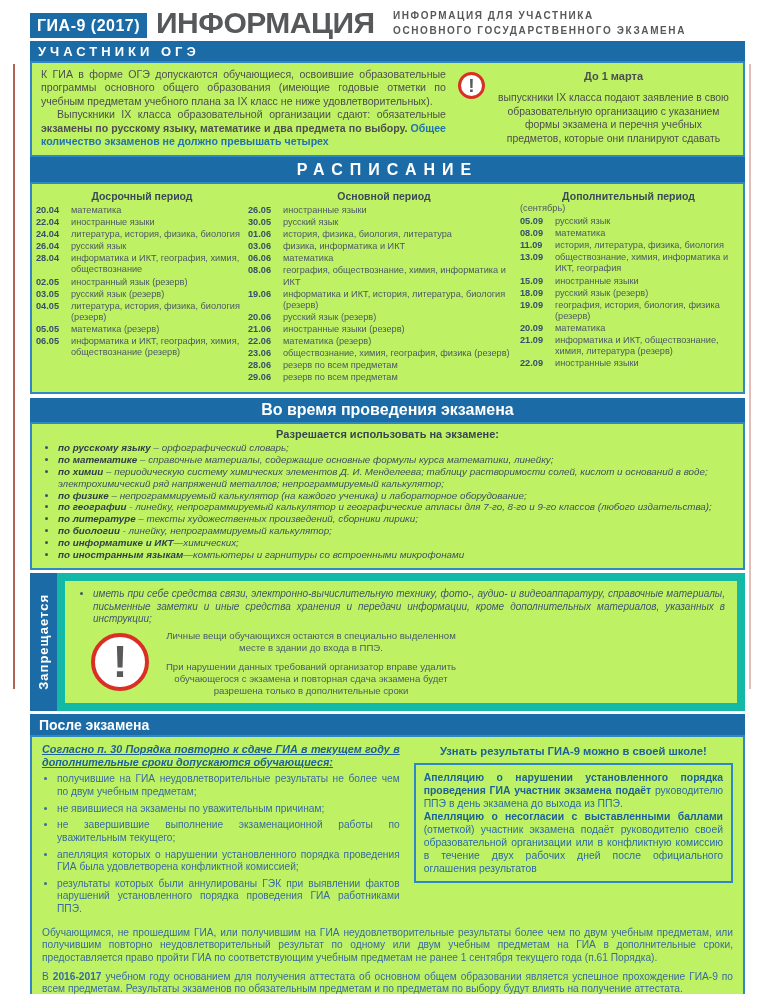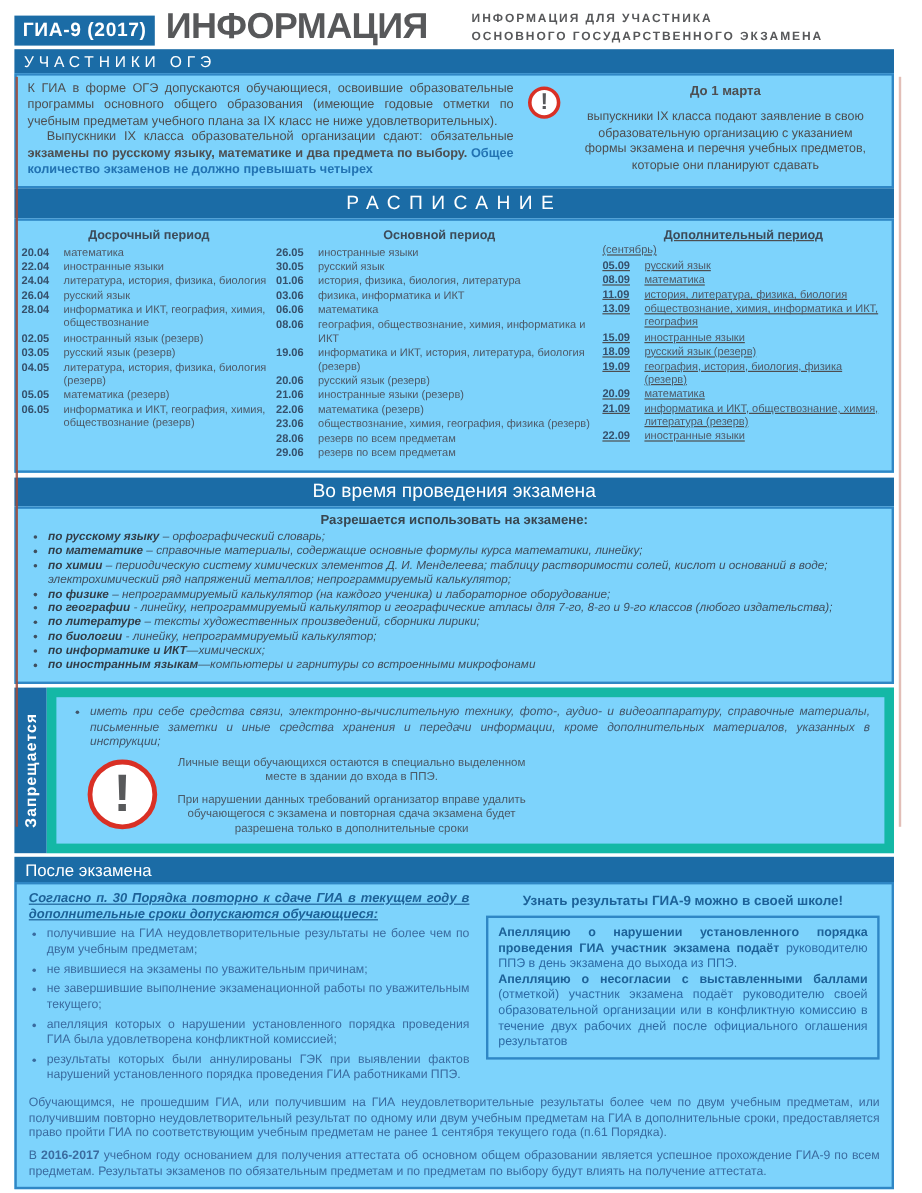--- a/index.html
+++ b/index.html
@@ -2,62 +2,62 @@
 <html><head>
 <meta charset="utf-8">
 <style>
   * { box-sizing: border-box; margin: 0; padding: 0; }
   html,body { background:#ffffff; }
   body {
     width:768px; height:994px; overflow:hidden;
     font-family:"Liberation Sans", sans-serif;
     color:#4d4e50;
   }
-  .page { position:relative; width:768px; height:712px; padding:8px 23px 0 12px; background:#fff; }
+  .page { position:relative; width:768px; height:712px; padding:8px 23px 0 30px; background:#fff; }
   .edge { position:absolute; top:64px; height:625px; width:2px; }
   .edge-left  { left:13px;  background:rgba(160,74,56,.85); }
   .edge-right { right:17px; background:rgba(190,110,95,.45); }
 
   
   .hdr { display:flex; align-items:flex-end; gap:9px; margin-bottom:3px; }
   .badge { background:#1b6ca6; color:#fff; font-weight:bold; font-size:16px; padding:4px 7px 3px; letter-spacing:.5px; white-space:nowrap; }
   .title { font-size:30px; font-weight:bold; color:#57585a; letter-spacing:-.5px; line-height:1; }
   .sub { margin-left:auto; width:352px; font-size:10px; font-weight:bold; color:#57585a; line-height:1.45; }
   .sub div { text-align:justify; text-align-last:justify; letter-spacing:1.6px; white-space:nowrap; display:flex; justify-content:space-between; }
   .sub div::after { content:none; }
 
   
-  .bar { background:#1b6ca6; color:#fff; font-weight:normal; }
+  .bar { background:#1b6ca6; color:#fff; font-weight:bold; }
   .bar-participants { font-size:13px; letter-spacing:4px; padding:3px 8px 2px; }
   .bar-schedule { text-align:center; font-size:16px; letter-spacing:7px; padding:4px 0 3px; }
   .bar-during { text-align:center; font-size:16px; padding:3px 0; margin-top:4px; }
   .bar-after { font-size:14px; padding:3px 9px 2px; margin-top:3px; }
 
-  .box { background:#7dd3fc; border:2px solid #2f87c5; }
+  .box { background:#bef264; border:2px solid #2f87c5; }
 
   
   .participants { display:flex; padding:5px 10px 6px 9px; }
   .part-left { width:405px; font-size:10.6px; line-height:1.27; text-align:justify; }
   .part-left p.indent { text-indent:16px; }
   .blue-bold { color:#2273b2; font-weight:bold; }
   .part-right { flex:1; position:relative; padding:2px 4px 0 52px; text-align:center; }
   .part-right .deadline-title { font-weight:bold; font-size:11px; margin-bottom:9px; }
   .part-right .deadline-text { font-size:10.4px; line-height:1.3; }
   .excl { border-radius:50%; color:#58595b; font-weight:bold; display:flex; align-items:center; justify-content:center; background:#fff; }
   .excl-sm { position:absolute; left:12px; top:4px; width:27px; height:27px; border:3px solid #d93025; font-size:19px; }
   .excl-lg { width:58px; height:58px; border:4px solid #d93025; font-size:44px; align-self:center; }
 
   
   .schedule { display:flex; padding:6px 6px 8px 4px; }
   .col { font-size:9.2px; line-height:1.2; }
   .col h4 { text-align:center; font-size:10.5px; margin-bottom:3px; color:#3c4a58; }
   .col .col-sub { font-size:9.2px; font-weight:normal; margin-top:-2px; margin-bottom:2px; color:#4d5866; }
   .col-early { width:212px; }
   .col-main  { width:272px; }
-  .col-extra { flex:1;text-decoration:underline; }
+  .col-extra { flex:1; }
   .srow { display:grid; grid-template-columns:30px 1fr; column-gap:5px; margin-bottom:1px; }
   .srow .d { font-weight:bold; color:#35506b; text-align:left; }
   .srow .s { color:#4d5866; }
 
   
   .allowed { padding:4px 10px 7px; }
   .allowed-title { text-align:center; font-weight:bold; font-size:11px; color:#38454f; margin-bottom:2px; }
   .allowed ul { list-style:disc; padding-left:16px; }
   .allowed li { font-size:9.8px; line-height:1.22; font-style:italic; color:#3f4f5f; }
   .allowed li b { color:#313d48; }

